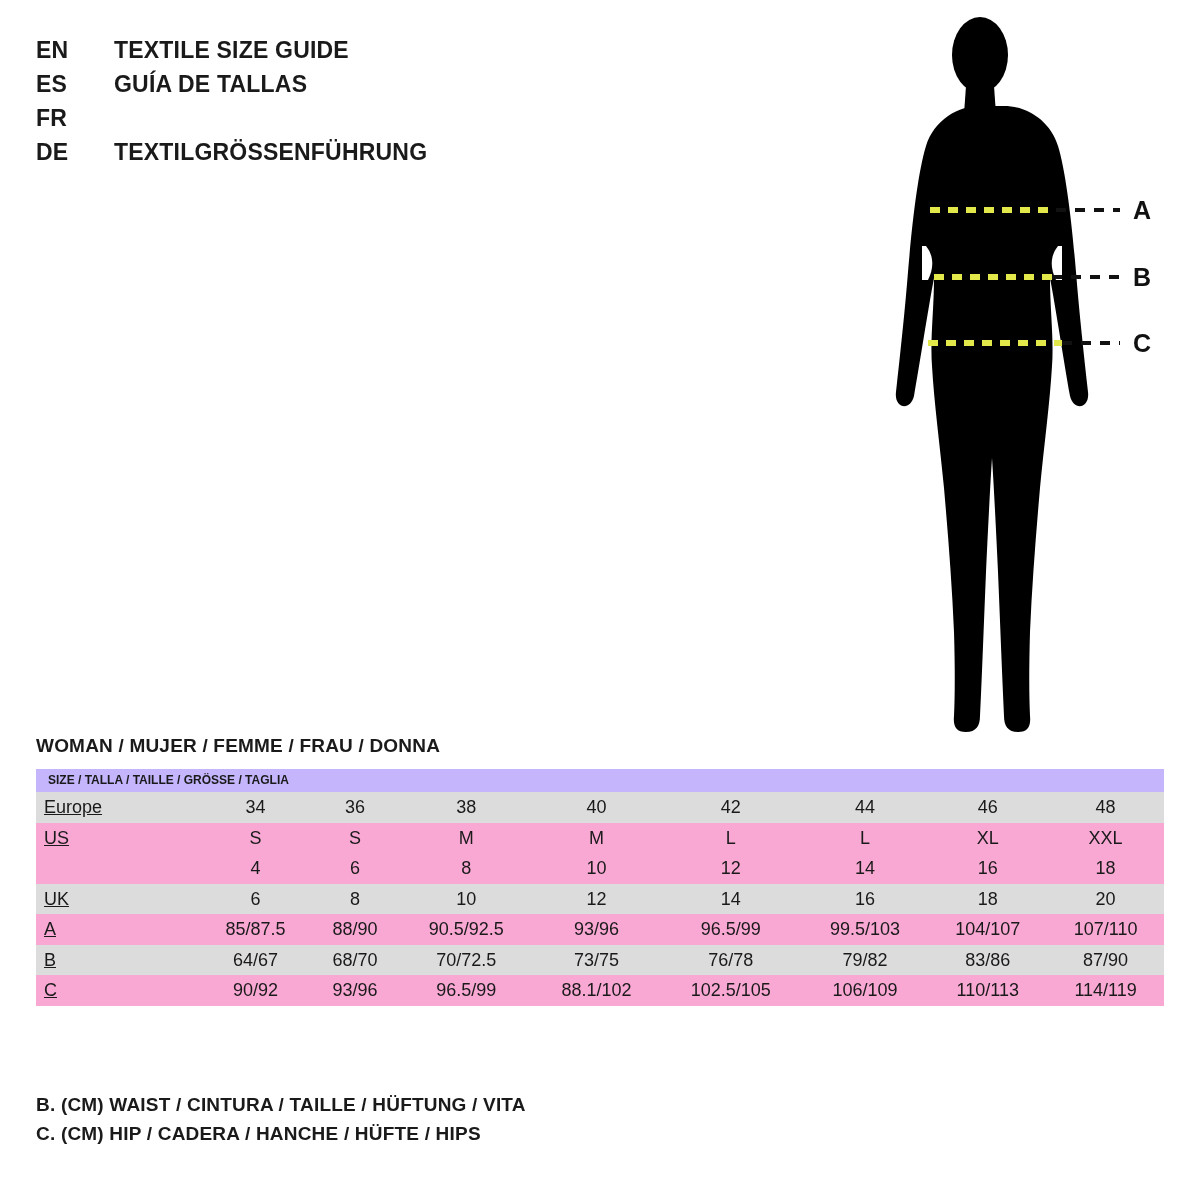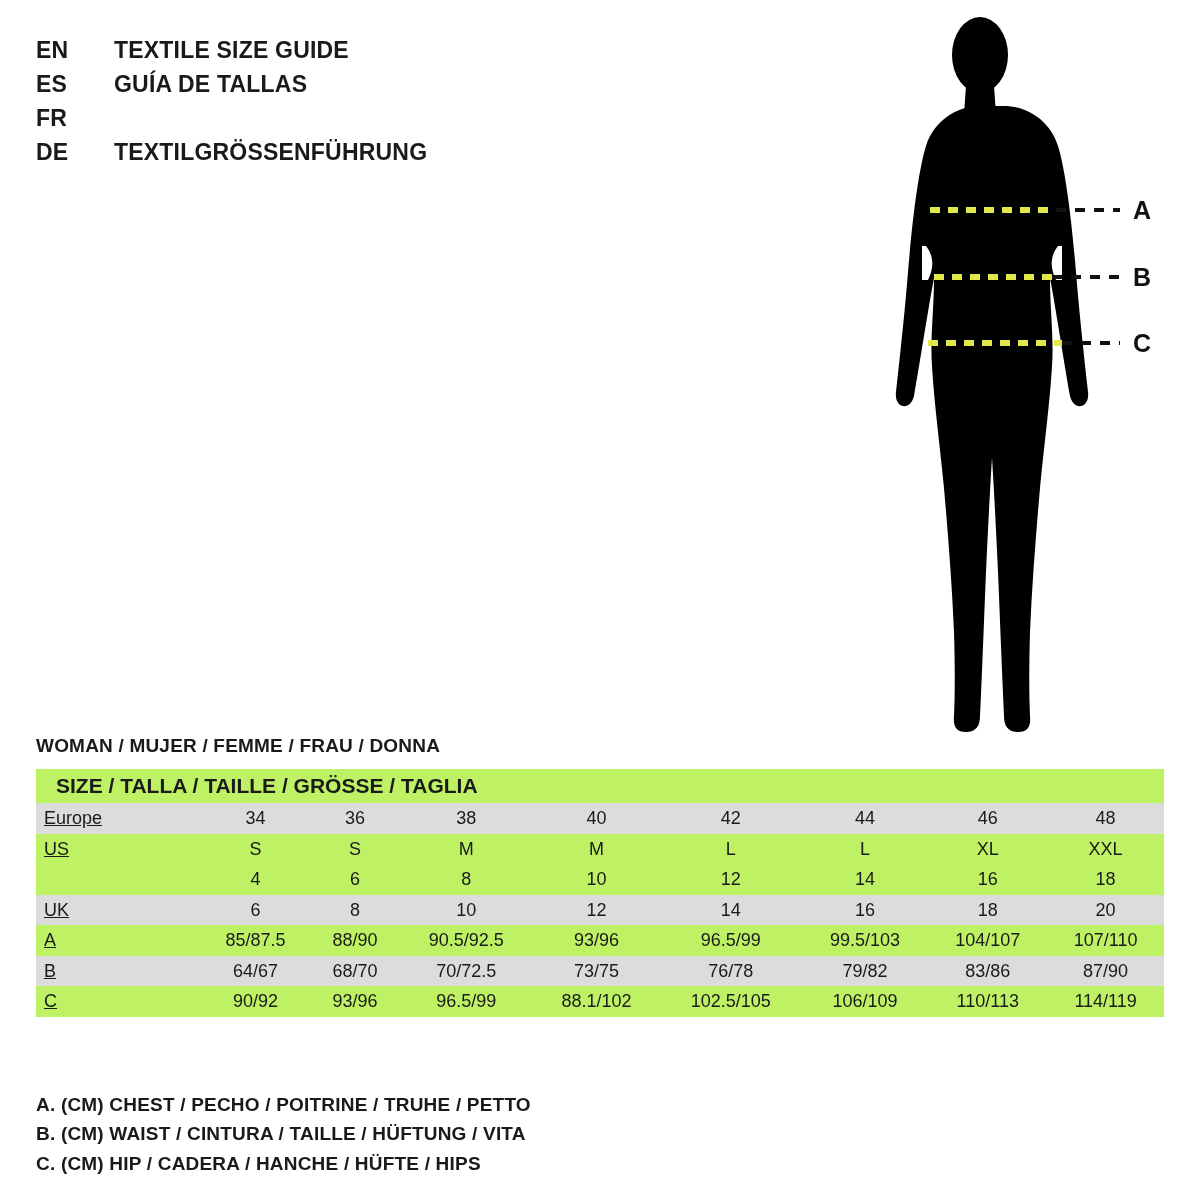--- a/index.html
+++ b/index.html
@@ -84,32 +84,32 @@
   table.size-table th,
   table.size-table td {
     padding: 4px 6px;
     text-align: center;
     font-weight: normal;
     line-height: 1.25;
   }
   table.size-table th.head-cell {
     text-align: left;
     font-weight: bold;
-    font-size: 21px;
-    background: #bef264;
-    padding-left: 20px;
+    font-size: 12px;
+    background: #c4b5fd;
+    padding-left: 12px;
   }
   table.size-table td.row-label {
     text-align: left;
     padding-left: 8px;
     width: 150px;
     text-decoration: underline;
   }
   tr.band-dark td { background: #dcdcdc; }
-  tr.band-light td { background: #bef264; }
+  tr.band-light td { background: #f9a8d4; }
 
   
   .legend {
     position: absolute;
     left: 36px;
     top: 1090px;
     width: 800px;
   }
   .legend-row {
     font-size: 19px;
@@ -279,16 +279,15 @@
         <td>102.5/105</td>
         <td>106/109</td>
         <td>110/113</td>
         <td>114/119</td>
       </tr>
     </tbody>
   </table>
 </div>
 
 <div class="legend">
-  <div class="legend-row">A. (cm) CHEST / PECHO / POITRINE / TRUHE / PETTO</div>
   <div class="legend-row">B. (cm) WAIST / CINTURA / TAILLE / HÜFTUNG / VITA</div>
   <div class="legend-row">C. (cm) HIP / CADERA / HANCHE / HÜFTE / HIPS</div>
 </div>
 
 </body></html>

